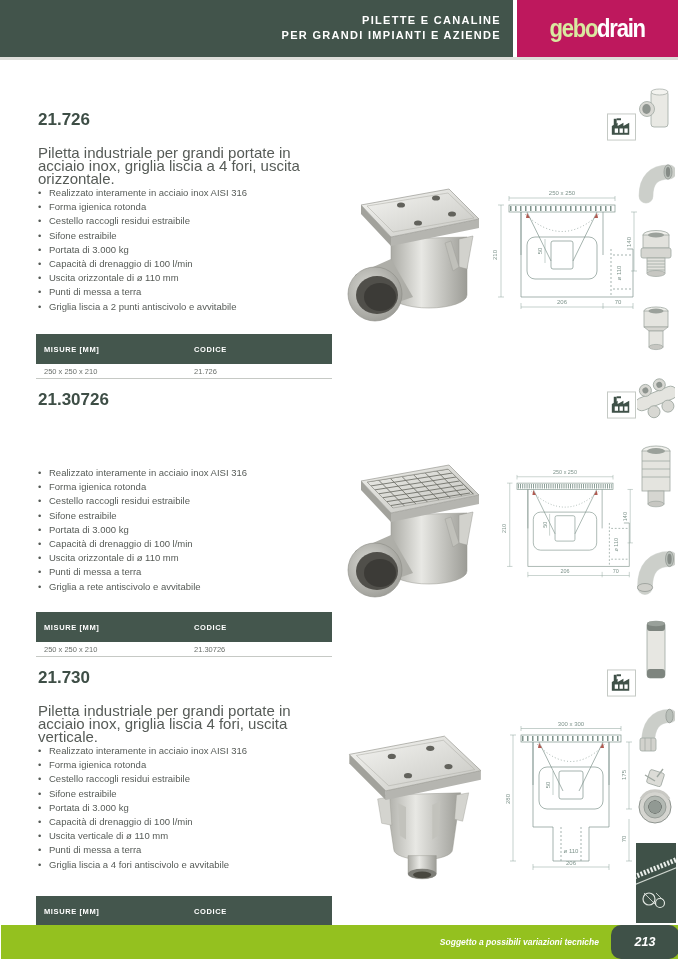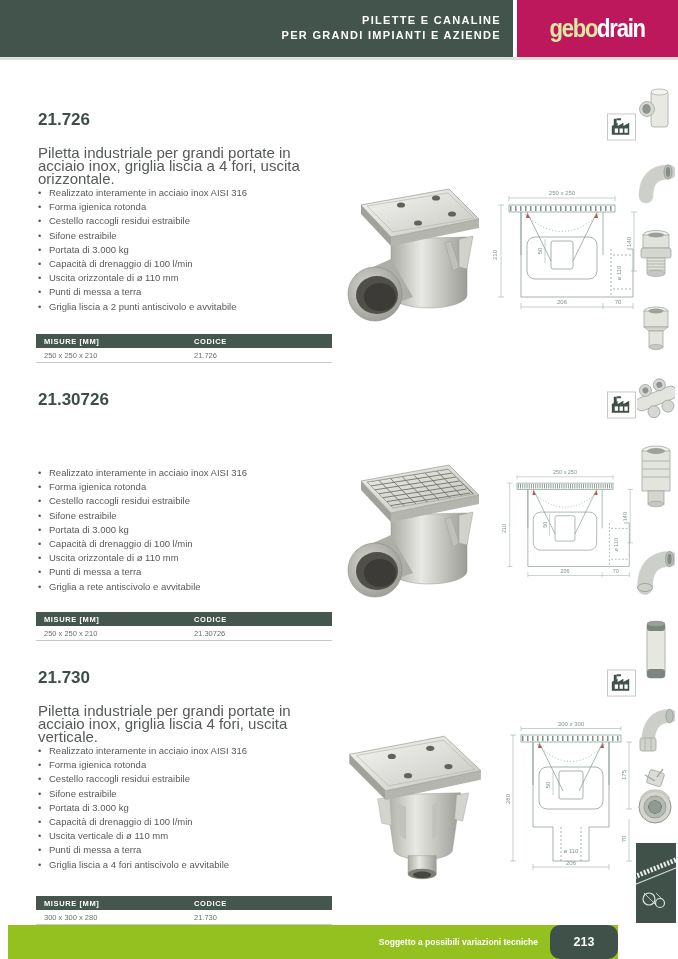--- a/index.html
+++ b/index.html
@@ -24,21 +24,21 @@
   #s3{top:618px;height:282px;}
   .p-title{position:absolute;left:38px;top:21px;font-size:17px;font-weight:bold;color:#3e4e46;}
   .p-desc{position:absolute;left:38px;top:57px;width:296px;font-size:15px;line-height:13px;color:#565b57;}
   .p-bullets{position:absolute;left:38px;top:97px;margin:0;padding:0;list-style:none;width:300px;}
   .p-bullets li{font-size:9.5px;line-height:14.2px;color:#565b57;padding-left:11px;position:relative;}
   .p-bullets li::before{content:"\2022";position:absolute;left:0;top:0;color:#565b57;}
 
   .p-table{position:absolute;left:36px;width:296px;}
   #s1 .p-table{top:245px;} #s2 .p-table{top:243px;} #s3 .p-table{top:249px;}
   .thead{display:flex;background:#44564d;color:#fff;font-size:7.5px;font-weight:bold;
-    letter-spacing:.6px;height:14px;align-items:center;}
+    letter-spacing:.6px;height:30px;align-items:center;}
   .trow{display:flex;height:14px;align-items:center;border-bottom:1px solid #c6c9c5;
     font-size:7.5px;color:#6b706c;background:#fff;}
   .c1{padding-left:8px;width:150px;}
   .c2{padding-left:0;}
 
   .photo{position:absolute;}
   #s1 .photo{left:333px;top:86px;width:150px;height:150px;}
   #s2 .photo{left:333px;top:82px;width:150px;height:150px;}
   #s3 .photo{left:331px;top:73px;width:154px;height:167px;}
   .drawing{position:absolute;}
@@ -57,21 +57,21 @@
   .sidebar{position:absolute;top:0;right:0;width:44px;height:959px;}
   .fit{position:absolute;left:3px;width:38px;}
   .fit svg{width:100%;height:100%;display:block;}
   #f1{top:85px;height:48px;}  #f2{top:158px;height:48px;} #f3{top:226px;height:56px;}
   #f4{top:303px;height:50px;} #f5{top:368px;height:60px;} #f6{top:441px;height:72px;}
   #f7{top:543px;height:58px;} #f8{top:618px;height:64px;} #f9{top:694px;height:66px;}
   #f10{top:763px;height:72px;}
   #f11{top:843px;height:80px;left:2px;width:40px;}
 
   
-  .footer{position:absolute;left:8px;bottom:0;width:610px;height:34px;background:#94c11f;}
+  .footer{position:absolute;left:1px;bottom:0;width:678px;height:34px;background:#94c11f;font-style:italic;}
   .footer-note{position:absolute;right:80px;top:0;height:34px;display:flex;align-items:center;
     color:#fff;font-size:8.5px;font-weight:bold;}
   .page-box{position:absolute;right:0;top:0;width:68px;height:34px;background:#3f5148;color:#fff;
     display:flex;align-items:center;justify-content:center;font-size:12.5px;font-weight:bold;border-radius:10px;}
 </style>
 </head>
 <body>
 
 <div class="page">
 

